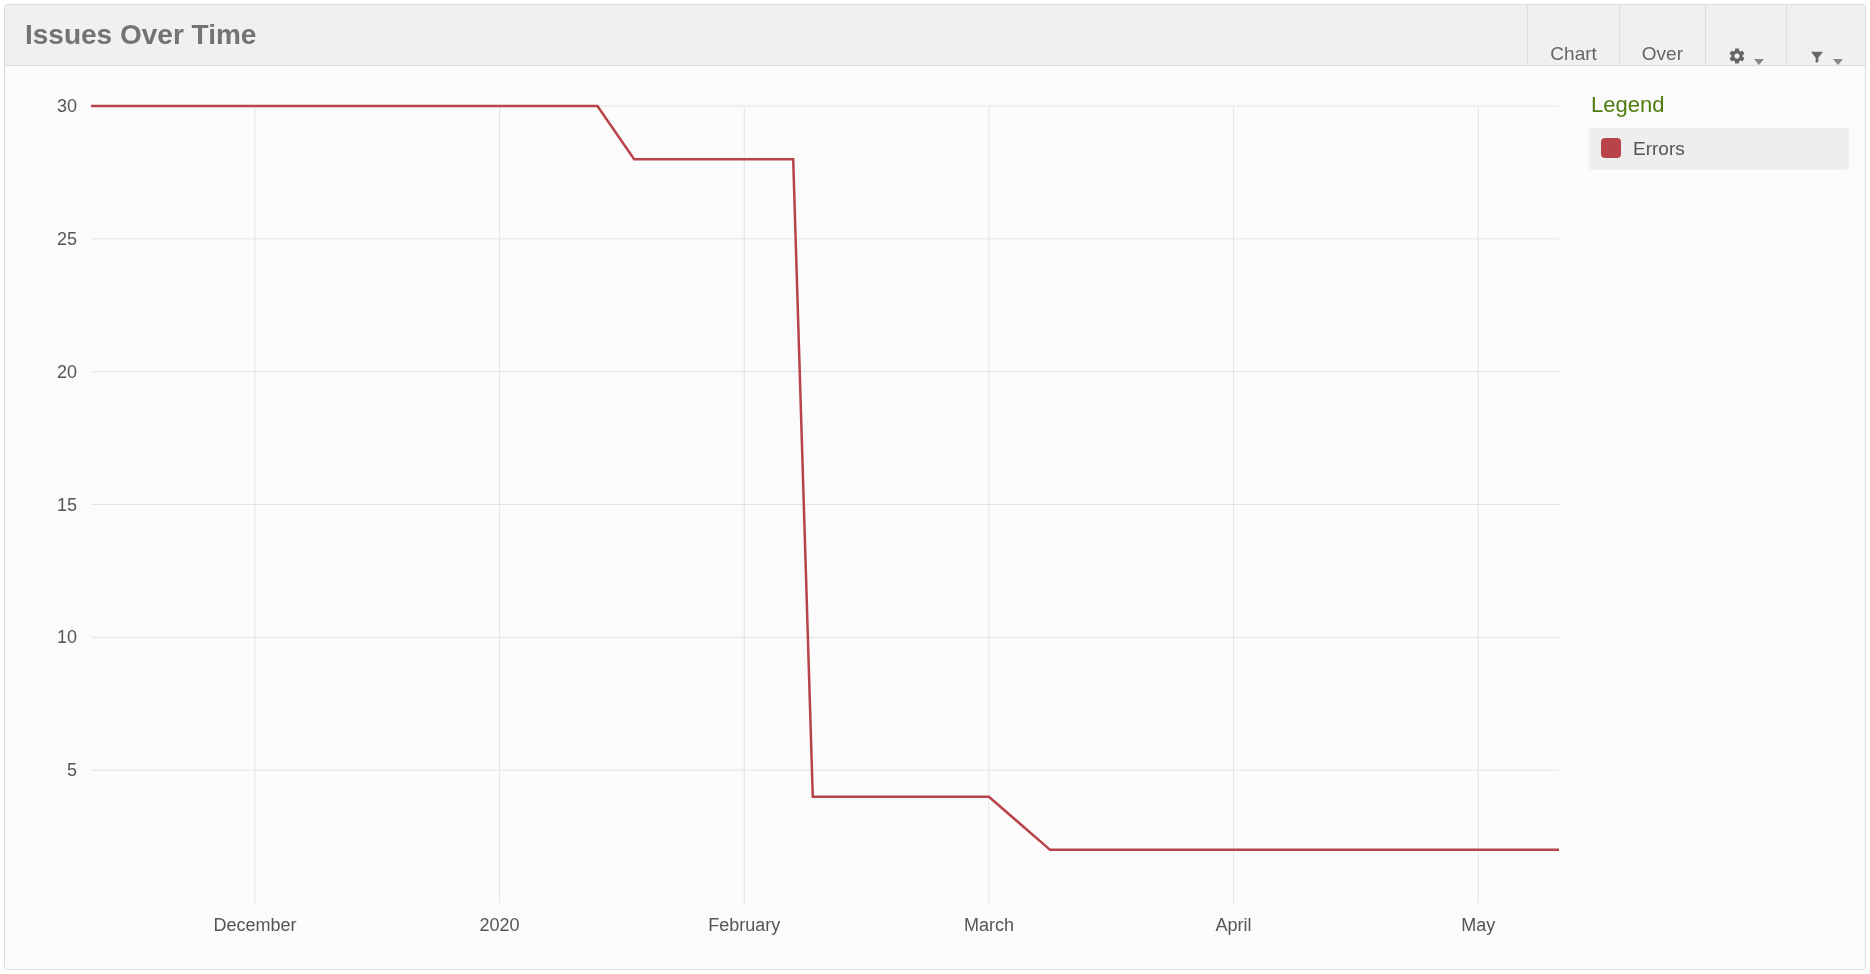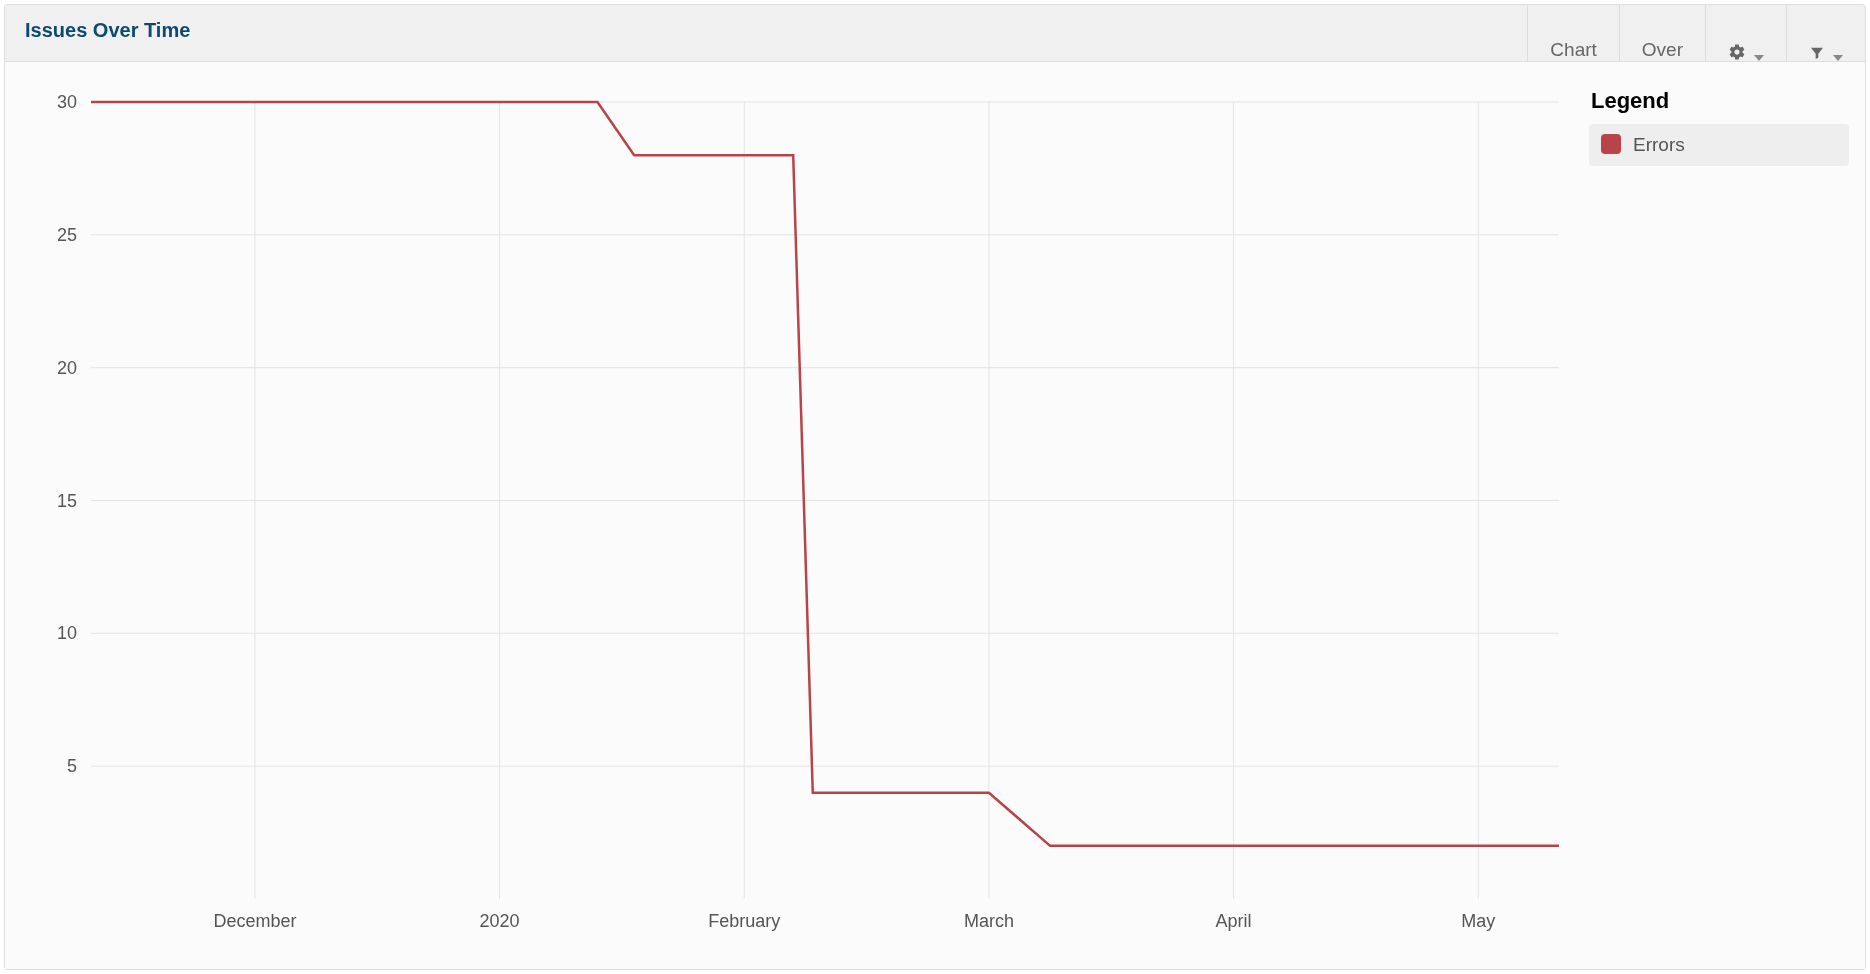--- a/index.html
+++ b/index.html
@@ -14,23 +14,23 @@
     box-sizing:border-box;
   }
   .panel-header{
     display:flex;
     align-items:stretch;
     border-bottom:1px solid #ddd;
     background:#f0f0f0;
     min-height:56px;
   }
   .panel-title{
-    font-size:20px;
+    font-size:28px;
     font-weight:600;
-    color:#0c4a6e;
+    color:#737373;
     padding:14px 20px;
     flex:1;
   }
   .header-buttons{display:flex;align-items:stretch;}
   .hbtn{
     display:flex;align-items:flex-end;justify-content:center;
     padding:0 22px;
     border-left:1px solid #ddd;
     color:#666;
     font-size:19px;
@@ -48,21 +48,21 @@
     flex:1;
     background:#fbfbfb;
     display:flex;
     padding:20px 16px 20px 16px;
     box-sizing:border-box;
     position:relative;
   }
   .chart-wrap{flex:1;position:relative;}
   .chart-svg{width:100%;height:100%;}
   .legend-wrap{width:280px;padding-left:20px;box-sizing:border-box;}
-  .legend-title{font-size:22px;font-weight:700;color:#000000;margin:6px 0 10px 2px;}
+  .legend-title{font-size:22px;font-weight:400;color:#4d7c0f;margin:6px 0 10px 2px;}
   .legend-item{
     display:flex;align-items:flex-start;
     background:#eee;border-radius:4px;
     padding:10px 12px;margin-bottom:6px;
     cursor:pointer;
   }
   .legend-swatch{width:20px;height:20px;border-radius:4px;margin-right:12px;}
   .legend-label{font-size:19px;color:#555;}
   .axis text{font-size:18px;fill:#555;}
   .grid line{stroke:#e3e3e3;stroke-width:1;}

